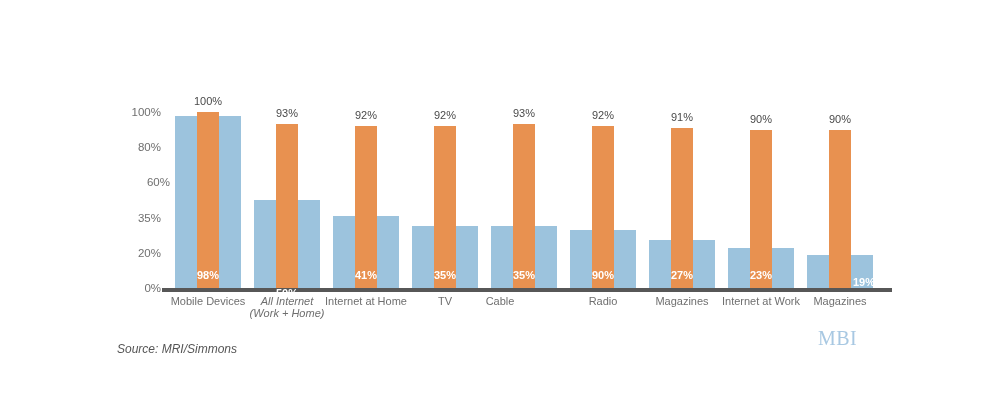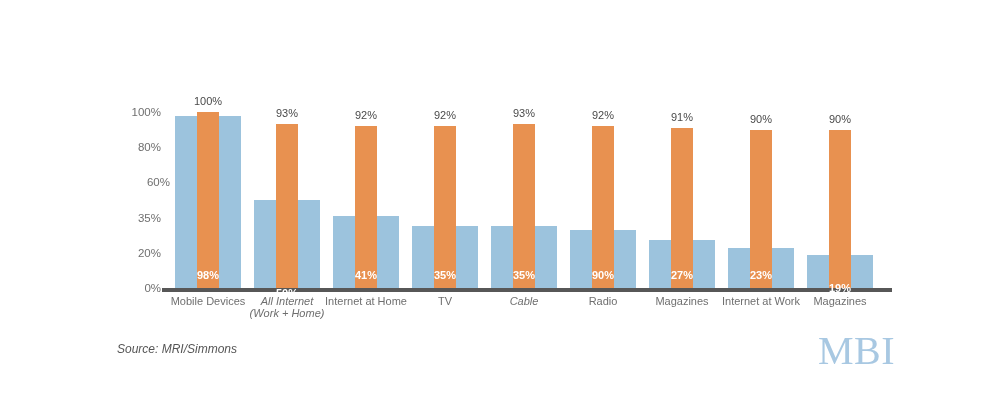--- a/index.html
+++ b/index.html
@@ -120,21 +120,21 @@
     font-size: 12px;
     font-style: italic;
     color: #555555;
     white-space: nowrap;
   }
   #mbi-logo {
     position: absolute;
     left: 818px;
     top: 327px;
     font-family: "Liberation Serif", serif;
-    font-size: 40px;
+    font-size: 20px;
     color: #a8c8e2;
     letter-spacing: 0.5px;
     white-space: nowrap;
   }
 </style>
 </head>
 <body>
 
 <div id="canvas">
 
@@ -189,21 +189,21 @@
     <div class="bar-top-label" style="left: 410px; top: 109.08px;">92%</div>
     <div class="bar-inner-label" style="left: 410px; top: 269px;">35%</div>
     <div class="xlabel" style="left: 380px;">TV</div>
     <div class="group" style="left: 491px; top: 112px; width: 66px; position: absolute;">
       <div class="bar blue" title="35%" style="left: 0px; width: 22px; height: 61.6px;"></div>
       <div class="bar orange" title="93%" style="left: 22px; width: 22px; height: 163.68px;"></div>
       <div class="bar blue" title="35%" style="left: 44px; width: 22px; height: 61.6px;"></div>
     </div>
     <div class="bar-top-label" style="left: 489px; top: 107.32px;">93%</div>
     <div class="bar-inner-label" style="left: 489px; top: 269px;">35%</div>
-    <div class="xlabel" style="left: 459px; font-style: italic;">Cable</div>
+    <div class="xlabel" style="left: 435px;">Cable</div>
     <div class="group" style="left: 570px; top: 112px; width: 66px; position: absolute;">
       <div class="bar blue" title="33%" style="left: 0px; width: 22px; height: 58.08px;"></div>
       <div class="bar orange" title="92%" style="left: 22px; width: 22px; height: 161.92px;"></div>
       <div class="bar blue" title="33%" style="left: 44px; width: 22px; height: 58.08px;"></div>
     </div>
     <div class="bar-top-label" style="left: 568px; top: 109.08px;">92%</div>
     <div class="bar-inner-label" style="left: 568px; top: 269px;">90%</div>
     <div class="xlabel" style="left: 538px;">Radio</div>
     <div class="group" style="left: 649px; top: 112px; width: 66px; position: absolute;">
       <div class="bar blue" title="27%" style="left: 0px; width: 22px; height: 47.52px;"></div>
@@ -220,15 +220,15 @@
     </div>
     <div class="bar-top-label" style="left: 726px; top: 112.6px;">90%</div>
     <div class="bar-inner-label" style="left: 726px; top: 269px;">23%</div>
     <div class="xlabel" style="left: 696px;">Internet at Work</div>
     <div class="group" style="left: 807px; top: 112px; width: 66px; position: absolute;">
       <div class="bar blue" title="19%" style="left: 0px; width: 22px; height: 33.44px;"></div>
       <div class="bar orange" title="90%" style="left: 22px; width: 22px; height: 158.4px;"></div>
       <div class="bar blue" title="19%" style="left: 44px; width: 22px; height: 33.44px;"></div>
     </div>
     <div class="bar-top-label" style="left: 805px; top: 112.6px;">90%</div>
-    <div class="bar-inner-label" style="left: 805px; top: 282px;">19%</div>
+    <div class="bar-inner-label" style="left: 805px; top: 276px; text-align: right;">19%</div>
     <div class="xlabel" style="left: 775px;">Magazines</div>
   </div>
 
 </body></html>

